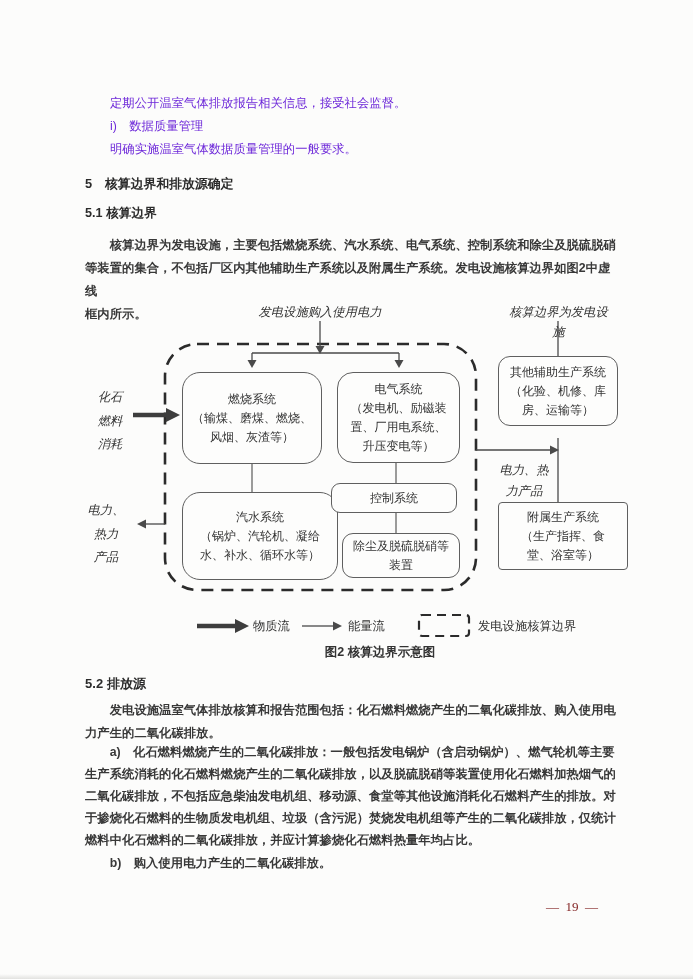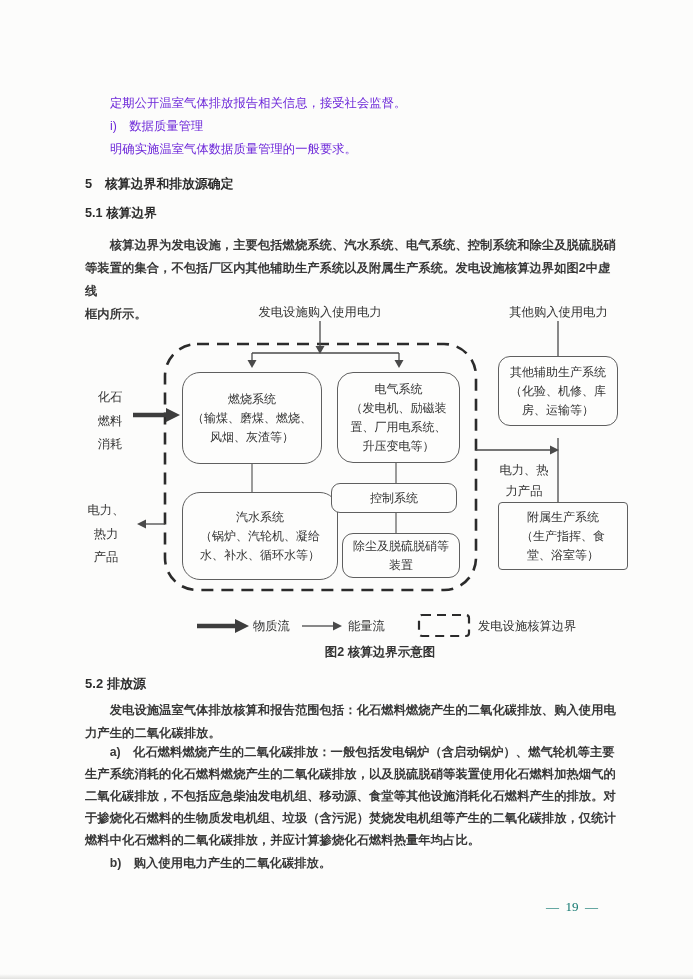--- a/index.html
+++ b/index.html
@@ -10,25 +10,25 @@
   }
   .bline{position:absolute;font-size:12.3px;line-height:23px;color:#6d28d9;white-space:pre;letter-spacing:.05px;z-index:2;}
   .block{position:absolute;font-size:12.3px;color:#383838;white-space:pre-line;letter-spacing:.05px;z-index:2;font-weight:bold;}
   .bold{font-weight:bold;color:#2b2b2b;}
   .fbox{
     position:absolute;border:1.4px solid #5f5f5f;background:#fdfdfc;
     display:flex;align-items:center;justify-content:center;text-align:center;
     font-size:12px;line-height:19px;color:#333;white-space:pre-line;z-index:3;
     box-sizing:border-box;
   }
-  .flabel{position:absolute;font-size:12.3px;color:#333;white-space:pre-line;text-align:center;z-index:3;}
+  .flabel{position:absolute;font-size:12.3px;color:#333;white-space:pre-line;text-align:center;z-index:3;font-style:italic;}
   .fsingle{position:absolute;font-size:12.3px;color:#333;white-space:pre;z-index:3;line-height:22px;}
   svg.connectors{position:absolute;left:0;top:0;z-index:1;}
   .page-edge{position:absolute;left:0;bottom:0;width:100%;height:5px;background:linear-gradient(#fcfcfb,#e2e2e0);z-index:0;}
-  .footer{position:absolute;font-family:"Liberation Serif","DejaVu Serif",serif;font-size:13px;color:#0f766e;white-space:pre;z-index:2;}
+  .footer{position:absolute;font-family:"Liberation Serif","DejaVu Serif",serif;font-size:13px;color:#7f1d1d;white-space:pre;z-index:2;}
 </style>
 </head>
 <body>
 
 <div class="bline" style="left:110px;top:92px">定期公开温室气体排放报告相关信息，接受社会监督。</div>
 <div class="bline" style="left:110px;top:115px">i)　数据质量管理</div>
 <div class="bline" style="left:110px;top:138px">明确实施温室气体数据质量管理的一般要求。</div>
 
 <div class="bline bold" style="left:85px;top:172px;font-size:12.8px">5　核算边界和排放源确定</div>
 <div class="bline bold" style="left:85px;top:202px;font-size:12.6px">5.1 核算边界</div>
@@ -83,21 +83,21 @@
     <polygon points="235,619 235,633 249,626" stroke="none"></polygon>
   </g>
   <g stroke="#4a4a4a" fill="#4a4a4a">
     <line x1="302" y1="626" x2="333" y2="626" stroke-width="1.3"></line>
     <polygon points="333,621.5 333,630.5 342,626" stroke="none"></polygon>
   </g>
   <rect x="419" y="615" width="50" height="21" rx="3" fill="none" stroke="#2b2b2b" stroke-width="2.2" stroke-dasharray="9 6"></rect>
 </svg>
 
 <div class="flabel" style="left:256px;top:302px;width:128px;line-height:20px">发电设施购入使用电力</div>
-<div class="flabel" style="left:507px;top:302px;width:103px;line-height:20px">其他购入使用电力</div>
+<div class="flabel" style="left:507px;top:302px;width:103px;line-height:20px">核算边界为发电设施</div>
 <div class="flabel" style="left:90px;top:386px;width:40px;line-height:23.5px">化石
 燃料
 消耗</div>
 <div class="flabel" style="left:84px;top:499px;width:44px;line-height:23.5px">电力、
 热力
 产品</div>
 <div class="flabel" style="left:498px;top:460px;width:52px;line-height:21px">电力、热
 力产品</div>
 
 <div class="fbox" style="left:182px;top:372px;width:140px;height:92px;border-radius:18px">燃烧系统

